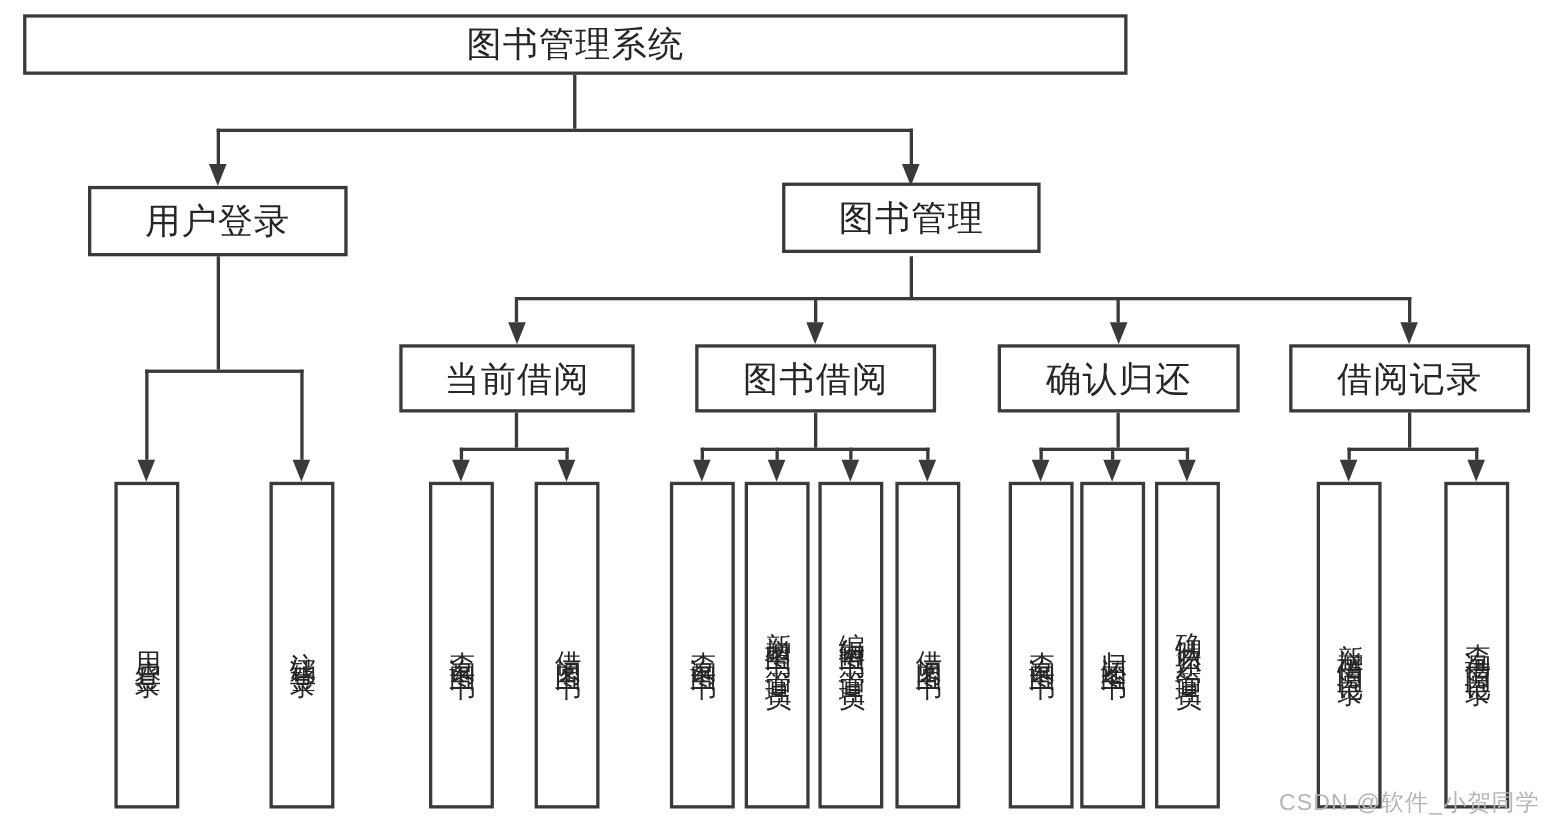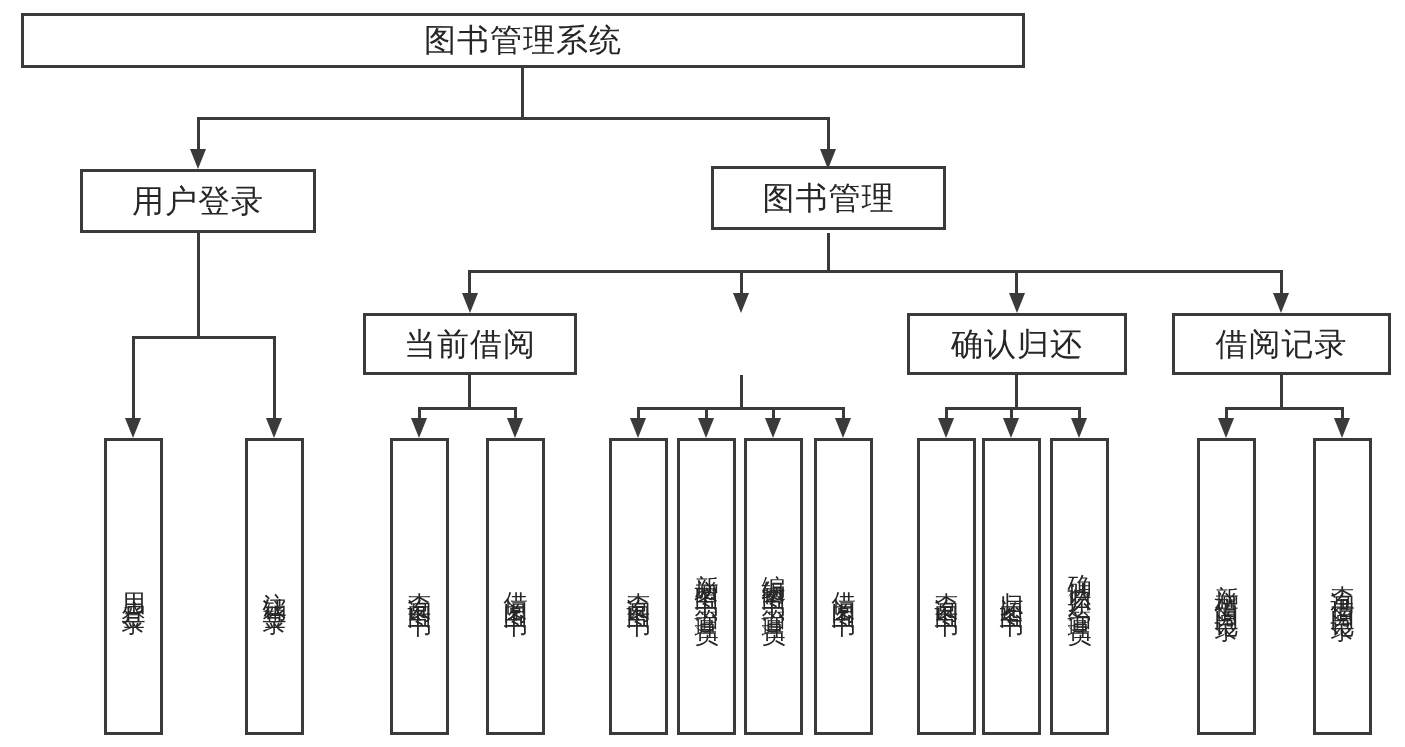--- a/index.html
+++ b/index.html
@@ -41,20 +41,21 @@
 <body>
 
 <div class="canvas">
 
   <div class="node" style="left:21px;top:13px;width:1004px;height:55px">图书管理系统</div>
 
   <div class="node" style="left:80px;top:169px;width:236px;height:64px">用户登录</div>
   <div class="node" style="left:711px;top:166px;width:235px;height:64px">图书管理</div>
 
   <div class="node" style="left:363px;top:313px;width:214px;height:62px">当前借阅</div>
+  <div class="node" style="left:632px;top:313px;width:219px;height:62px">图书借阅</div>
   <div class="node" style="left:907px;top:313px;width:220px;height:62px">确认归还</div>
   <div class="node" style="left:1172px;top:313px;width:219px;height:62px">借阅记录</div>
 
   <div class="node leaf" style="left:104px">用户登录</div>
   <div class="node leaf" style="left:245px">注销登录</div>
 
   <div class="node leaf" style="left:390px">查询图书</div>
   <div class="node leaf" style="left:486px">借阅图书</div>
 
   <div class="node leaf" style="left:609px">查询图书</div>
@@ -121,14 +122,15 @@
   <div class="arr" style="left:1003px;top:418px"></div>
   <div class="arr" style="left:1071px;top:418px"></div>
 
   <div class="vl" style="left:1280px;top:375px;height:32px"></div>
   <div class="hl" style="left:1225px;top:407px;width:119px"></div>
   <div class="vl" style="left:1225px;top:407px;height:11px"></div>
   <div class="vl" style="left:1341px;top:407px;height:11px"></div>
   <div class="arr" style="left:1218px;top:418px"></div>
   <div class="arr" style="left:1334px;top:418px"></div>
 
+  <div class="watermark">CSDN @软件_小贺同学</div>
 
 </div>
 
 </body></html>

